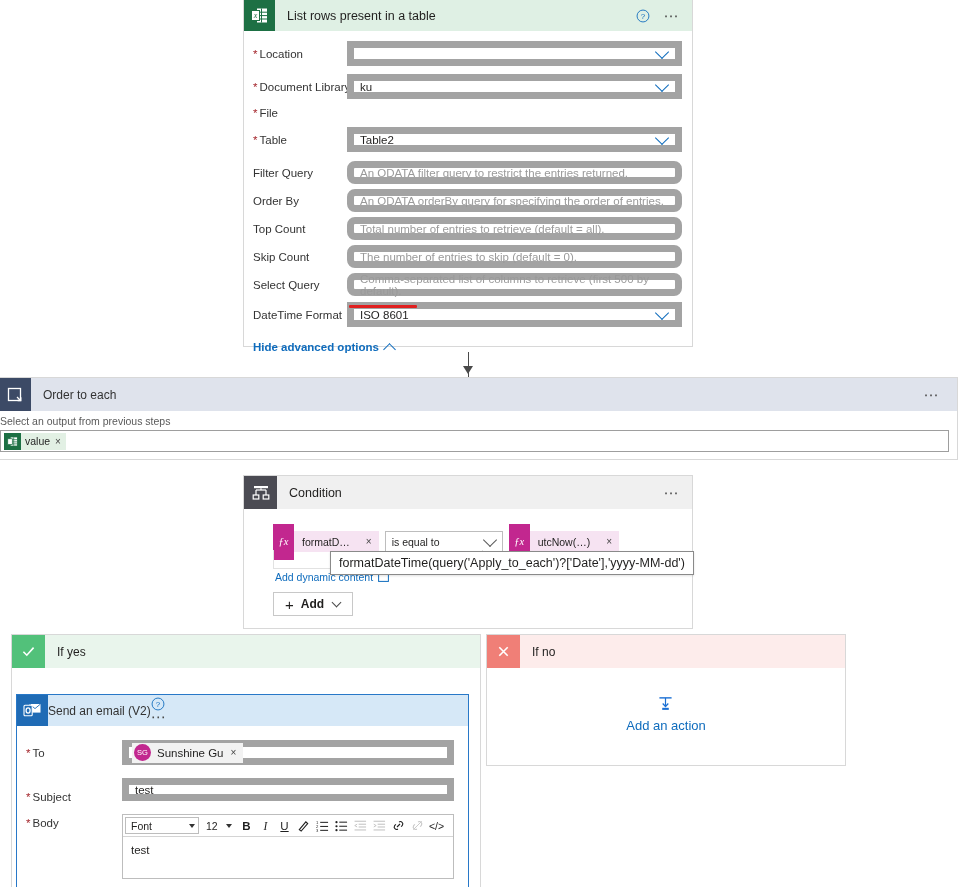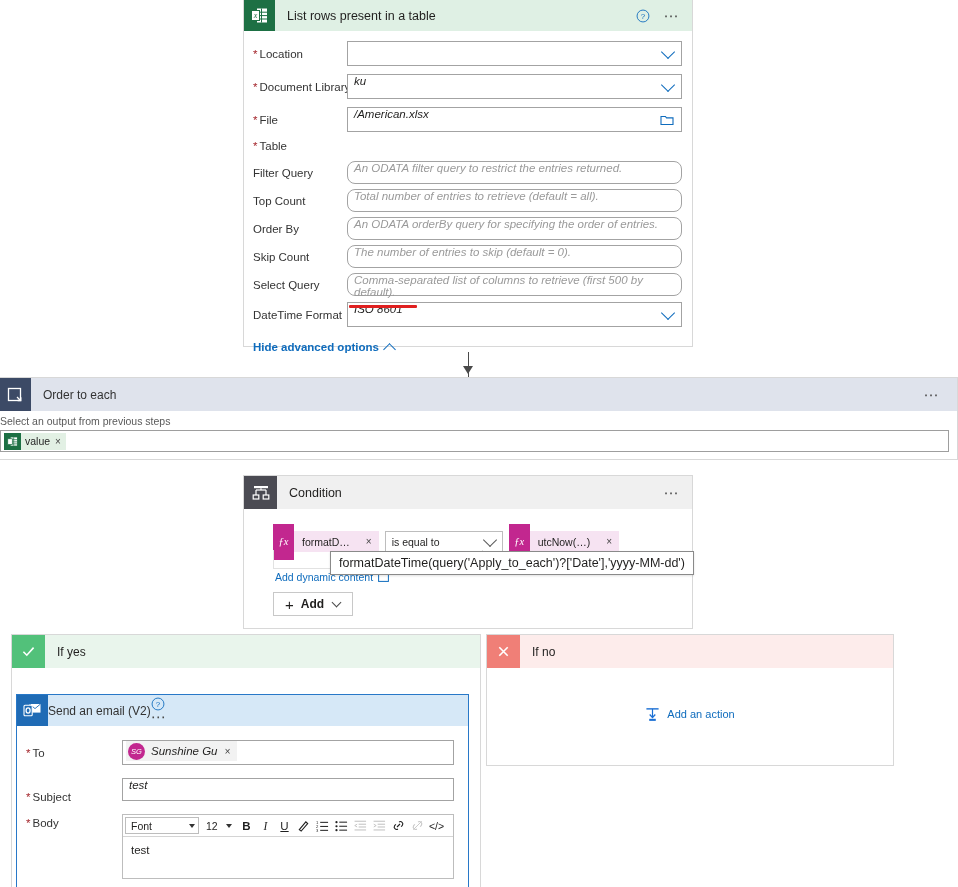--- a/index.html
+++ b/index.html
@@ -27,23 +27,23 @@
   }
 
   
   .frow{display:flex;align-items:center;margin:0;}
   .flabel{
     width:103px;flex:0 0 103px;font-size:11.5px;color:#333333;
     padding-left:9px;box-sizing:border-box;white-space:nowrap;
   }
   .req{color:#a4262c;margin-right:2px;}
   .fctl{
-    flex:1 1 auto;height:23px;border:1px solid #a3a3a3;background:#fff;
-    box-sizing:border-box;display:flex;position:relative;
-    font-size:11.5px;padding:0 6px;color:#201f1e;font-style:italic;
+    flex:1 1 auto;height:23px;border:7px solid #a3a3a3;background:#fff;
+    box-sizing:border-box;display:flex;align-items:center;position:relative;
+    font-size:11.5px;padding:0 6px;color:#201f1e;
   }
   .fctl.ph{color:#9a9a9a;border-radius:8px;}
   .chev{
     position:absolute;right:8px;top:50%;width:9px;height:9px;
     border-right:1.4px solid #0f6cbd;border-bottom:1.4px solid #0f6cbd;
     transform:translateY(-70%) rotate(45deg);
   }
   .folder-ico{position:absolute;right:7px;top:5px;}
 
   .linkrow{display:flex;align-items:center;gap:6px;font-size:11.5px;color:#0f6cbd;cursor:pointer;}
@@ -117,21 +117,21 @@
   .branch{position:absolute;border:1px solid #d8d8d8;box-sizing:border-box;background:#fff;}
   .branch-header{height:33px;display:flex;align-items:center;}
   .branch-header .b-ico{width:33px;height:33px;flex:0 0 33px;display:flex;align-items:center;justify-content:center;}
   .branch-header .b-title{padding-left:12px;font-size:12px;color:#201f1e;}
   .yes .branch-header{background:#e9f5ec;}
   .yes .b-ico{background:#52c17a;}
   .no .branch-header{background:#fdeceb;}
   .no .b-ico{background:#f07f77;}
 
   .addaction{
-    display:inline-flex;align-items:center;gap:7px;font-size:11px;color:#0f6cbd;cursor:pointer;
+    display:inline-flex;align-items:center;gap:7px;font-size:13px;color:#0f6cbd;cursor:pointer;flex-direction:column;
   }
 
   
   #email-card{position:absolute;left:16px;top:694px;width:453px;height:193px;
     border:1px solid #2878c8;border-bottom:none;background:#fff;box-sizing:border-box;}
   #email-header{background:#d6e8f7;height:31px;display:flex;align-items:center;}
   #email-header .hdr-icon{width:31px;height:31px;flex:0 0 31px;background:#1f6bb5;
     display:flex;align-items:center;justify-content:center;}
   .person-token{
     display:inline-flex;align-items:center;height:20px;background:#f2f2f2;
@@ -207,52 +207,48 @@
   <div class="frow" style="margin-top:8px;">
     <div class="flabel"><span class="req">*</span><span>Document Library</span></div>
     <div class="fctl" style="margin-right:10px;height:25px;">
       <span>ku</span>
       <span class="chev"></span>
     </div>
   </div>
 
   <div class="frow" style="margin-top:8px;">
     <div class="flabel"><span class="req">*</span><span>File</span></div>
-    <div class="fctl" style="margin-right:10px;height:25px;">
-      <span>/American.xlsx</span>
-      <span class="folder-ico">
-        <svg width="14" height="13" viewBox="0 0 14 13">
-          <path d="M1 3.5 h4.4 l1.1 1.4 H13 V11.5 H1 Z" fill="none" stroke="#0f6cbd" stroke-width="1.1"></path>
-        </svg>
-      </span>
-    </div>
   </div>
 
   <div class="frow" style="margin-top:8px;">
     <div class="flabel"><span class="req">*</span><span>Table</span></div>
+    <div class="fctl" style="margin-right:10px;height:25px;">
+      <span>Table2</span>
+      <span class="chev"></span>
+    </div>
   </div>
 
   <div class="frow" style="margin-top:9px;">
     <div class="flabel"><span>Filter Query</span></div>
     <div class="fctl ph" style="margin-right:10px;">
       <span>An ODATA filter query to restrict the entries returned.</span>
     </div>
   </div>
 
   <div class="frow" style="margin-top:5px;">
+    <div class="flabel"><span>Order By</span></div>
+    <div class="fctl ph" style="margin-right:10px;">
+      <span>An ODATA orderBy query for specifying the order of entries.</span>
+    </div>
+  </div>
+
+  <div class="frow" style="margin-top:5px;">
     <div class="flabel"><span>Top Count</span></div>
     <div class="fctl ph" style="margin-right:10px;">
       <span>Total number of entries to retrieve (default = all).</span>
-    </div>
-  </div>
-
-  <div class="frow" style="margin-top:5px;">
-    <div class="flabel"><span>Order By</span></div>
-    <div class="fctl ph" style="margin-right:10px;">
-      <span>An ODATA orderBy query for specifying the order of entries.</span>
     </div>
   </div>
 
   <div class="frow" style="margin-top:5px;">
     <div class="flabel"><span>Skip Count</span></div>
     <div class="fctl ph" style="margin-right:10px;">
       <span>The number of entries to skip (default = 0).</span>
     </div>
   </div>
 
@@ -375,21 +371,21 @@
   <div class="branch-header">
     <div class="b-ico">
       <svg width="17" height="17" viewBox="0 0 17 17">
         <path d="M3.4 8.8 L6.8 12.2 L13.6 4.6" fill="none" stroke="#ffffff" stroke-width="1.6"></path>
       </svg>
     </div>
     <div class="b-title">If yes</div>
   </div>
 </div>
 
-<div class="branch no" style="left:486px;top:634px;width:408px;height:132px;">
+<div class="branch no" style="left:486px;top:634px;width:360px;height:132px;">
   <div class="branch-header">
     <div class="b-ico">
       <svg width="17" height="17" viewBox="0 0 17 17">
         <path d="M4.3 4.3 L12.7 12.7 M12.7 4.3 L4.3 12.7" fill="none" stroke="#ffffff" stroke-width="1.6"></path>
       </svg>
     </div>
     <div class="b-title">If no</div>
   </div>
   <div style="display:flex;align-items:center;justify-content:center;height:92px;">
     <span class="addaction">

